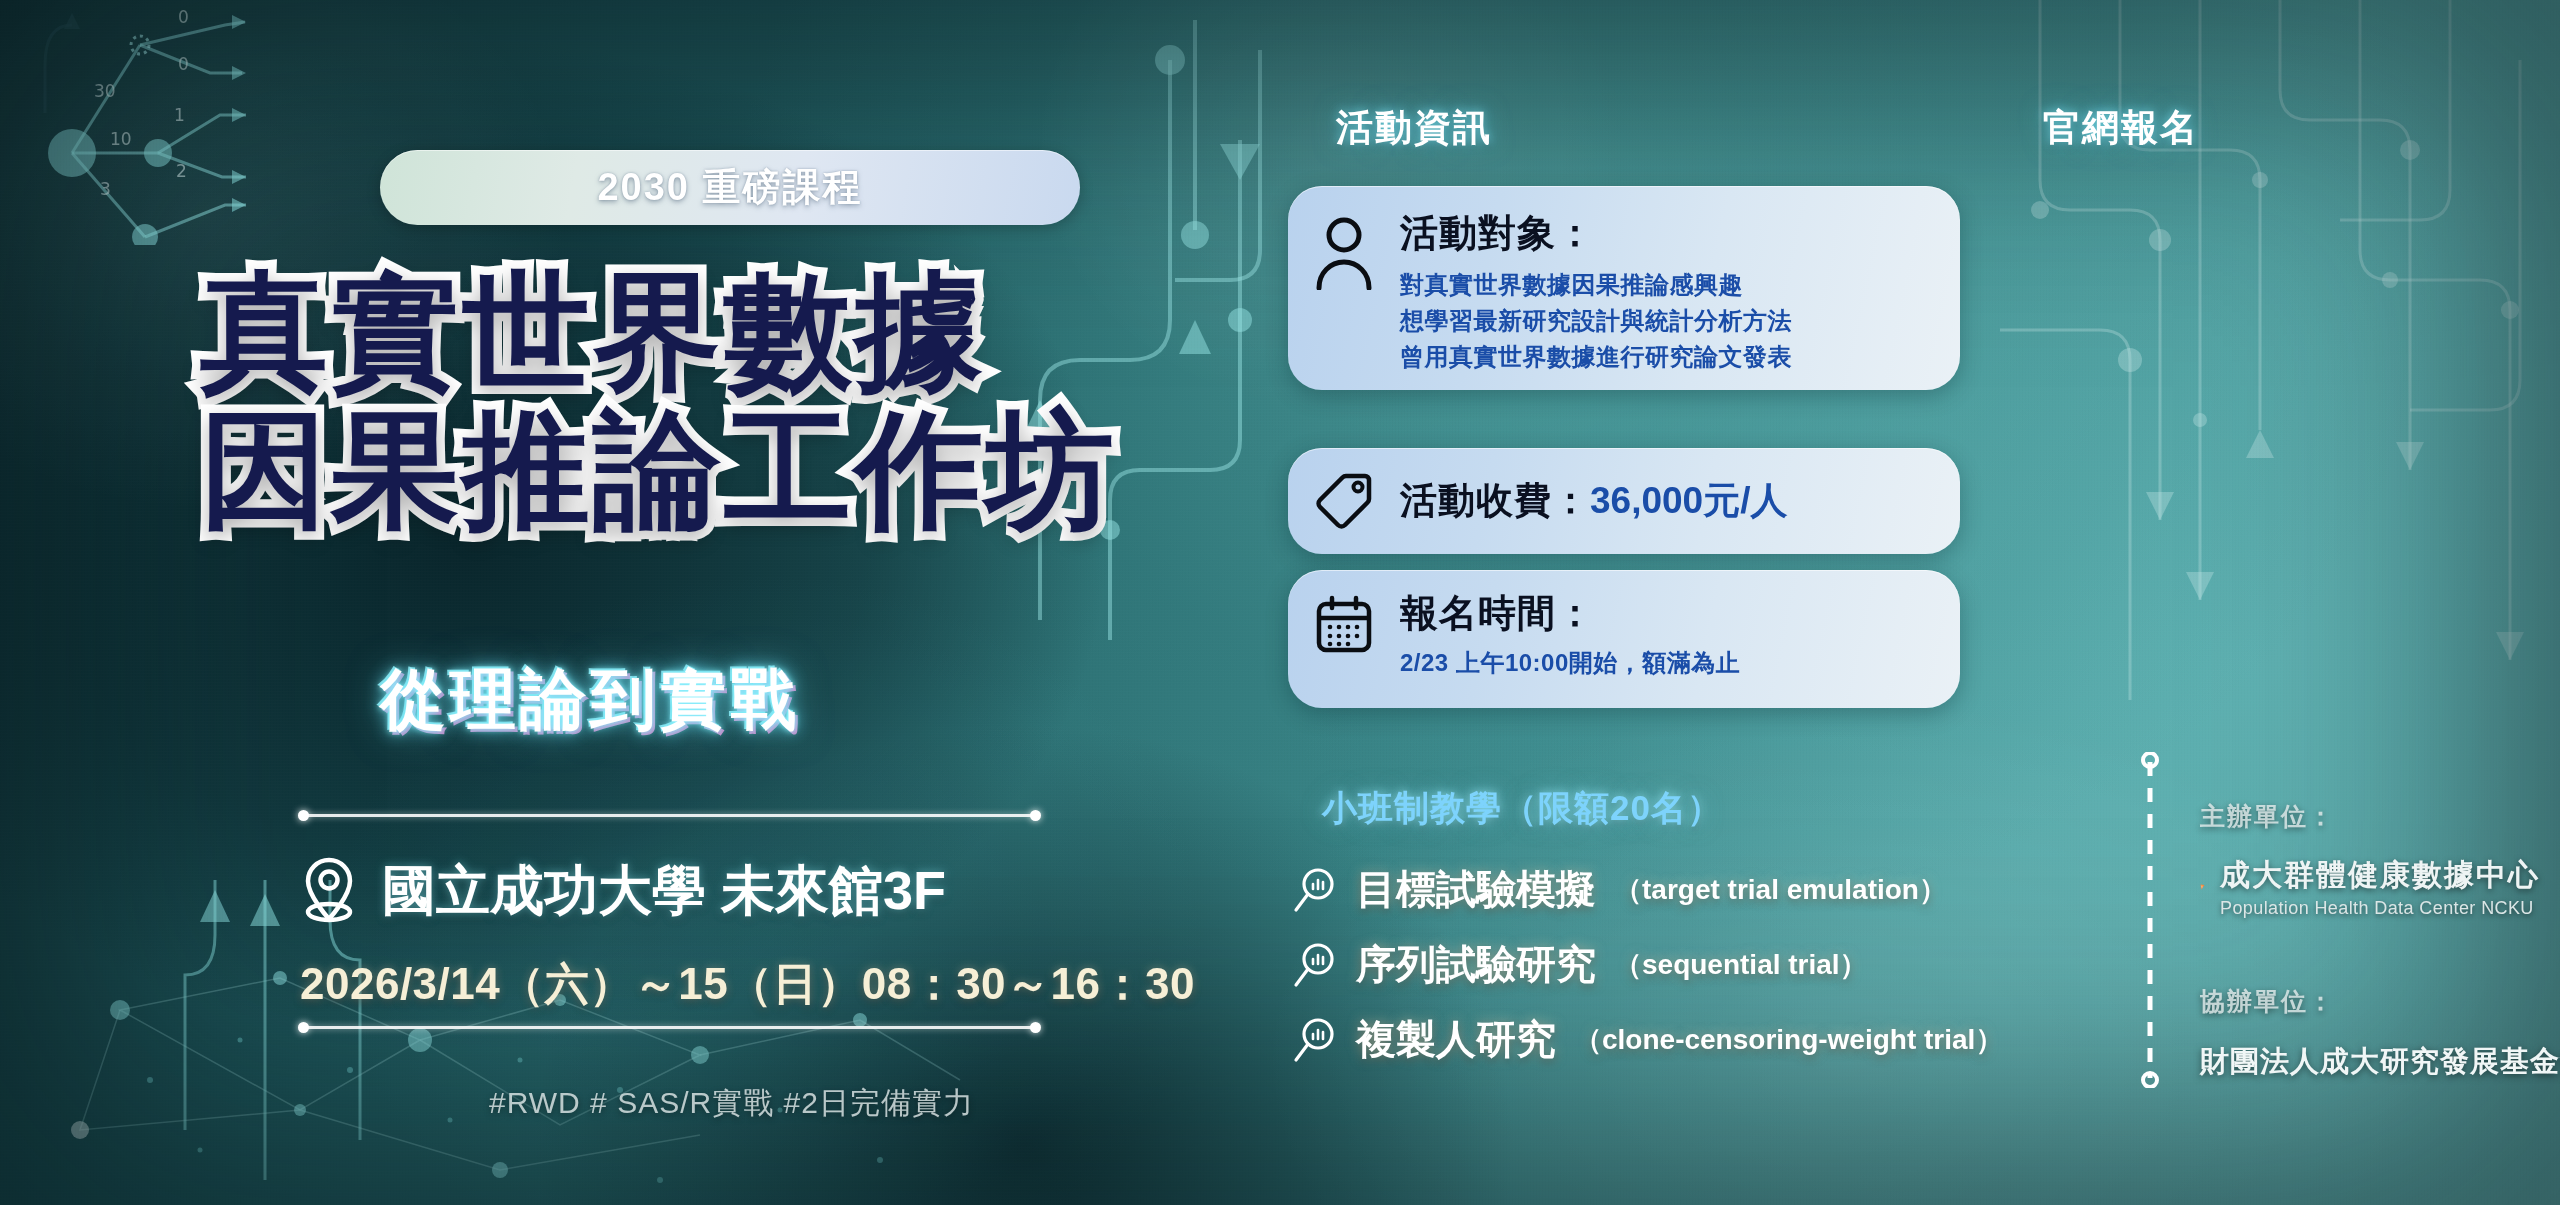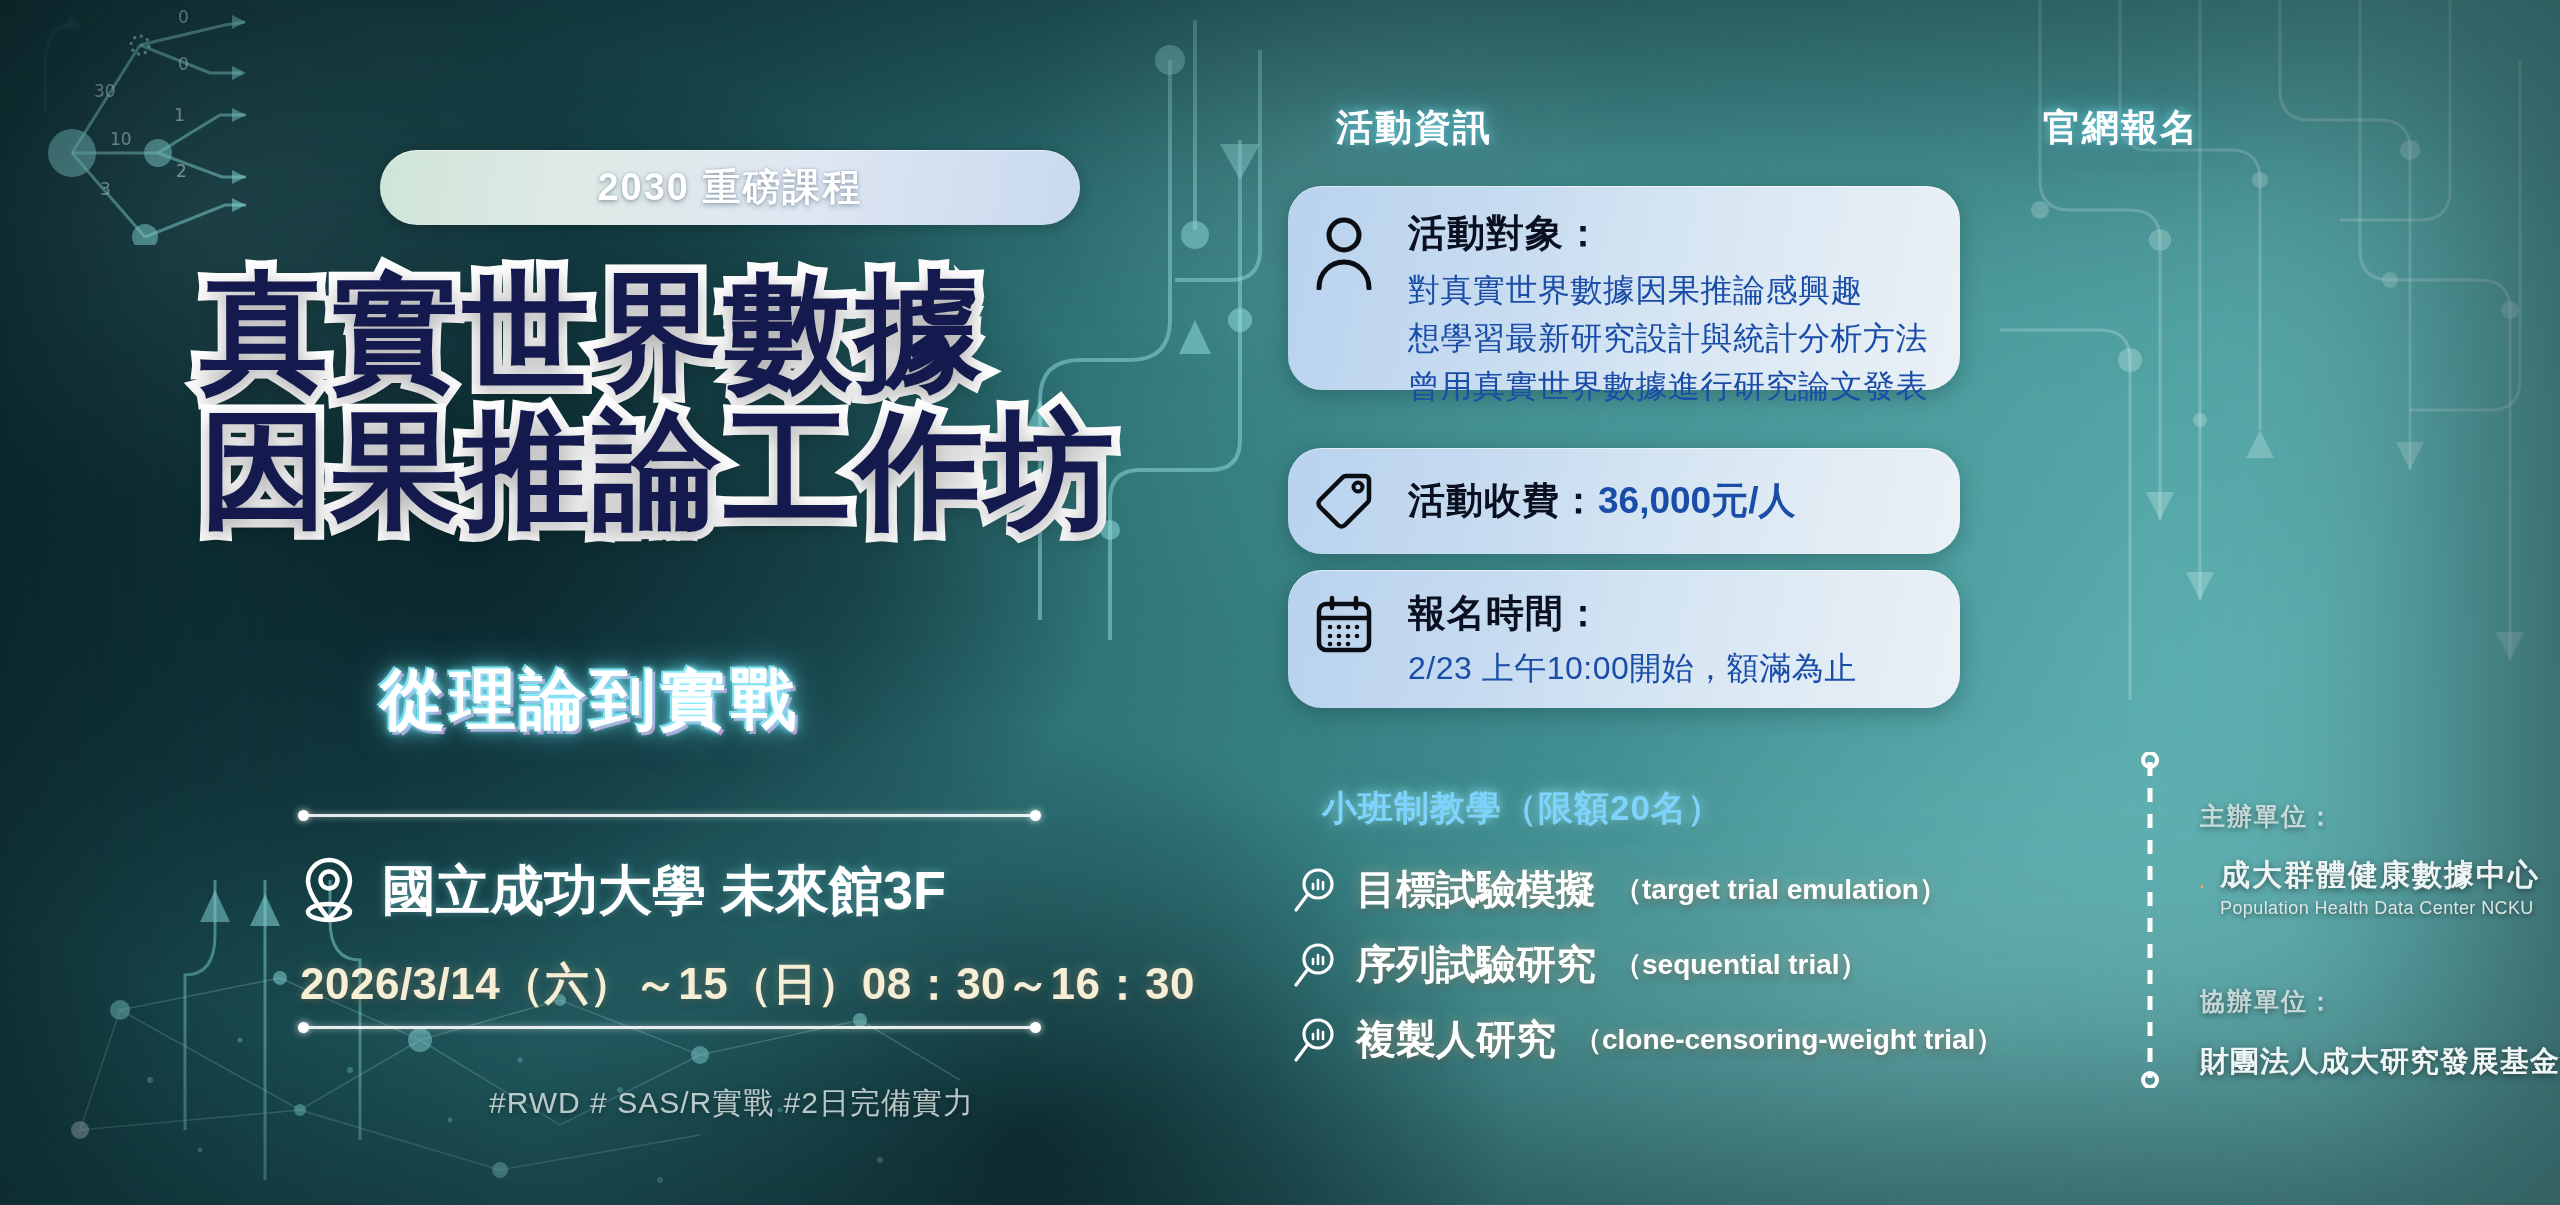--- a/index.html
+++ b/index.html
@@ -121,23 +121,23 @@
   .sec-head.signup{left:2043px;top:103px;}
 
   .card{
     position:absolute;
     border-radius:34px;
     background:linear-gradient(102deg,#b9d2ee 0%,#c6dbf0 30%,#d9e7f3 62%,#eaf1f6 100%);
     box-shadow:0 6px 22px rgba(8,40,48,.3), inset 0 1px 0 rgba(255,255,255,.55);
     display:flex;align-items:flex-start;
   }
   .card .icon-slot{flex:0 0 auto;display:flex;align-items:flex-start;justify-content:center;}
-  .card .body{flex:1 1 auto;margin-left:8px;}
+  .card .body{flex:1 1 auto;}
   .card-title{font-size:38px;font-weight:800;color:#0a1020;letter-spacing:1px;white-space:nowrap;}
-  .card-line{font-size:32px;font-weight:400;color:#1a4da8;letter-spacing:.5px;white-space:nowrap;}
+  .card-line{font-size:24px;font-weight:700;color:#1a4da8;letter-spacing:.5px;white-space:nowrap;}
 
   #card-audience{left:1288px;top:186px;width:672px;height:182px;padding:22px 0 0 0;}
   #card-audience .icon-slot{width:112px;padding-top:8px;}
   #card-audience .card-title{margin:0 0 10px 0;}
   #card-audience .card-line{margin-bottom:4px;}
 
   #card-fee{left:1288px;top:448px;width:672px;height:106px;align-items:center;}
   #card-fee .icon-slot{width:112px;align-items:center;}
   #card-fee .card-row{display:flex;align-items:baseline;gap:0;}
   #card-fee .card-title{font-size:37px;}

